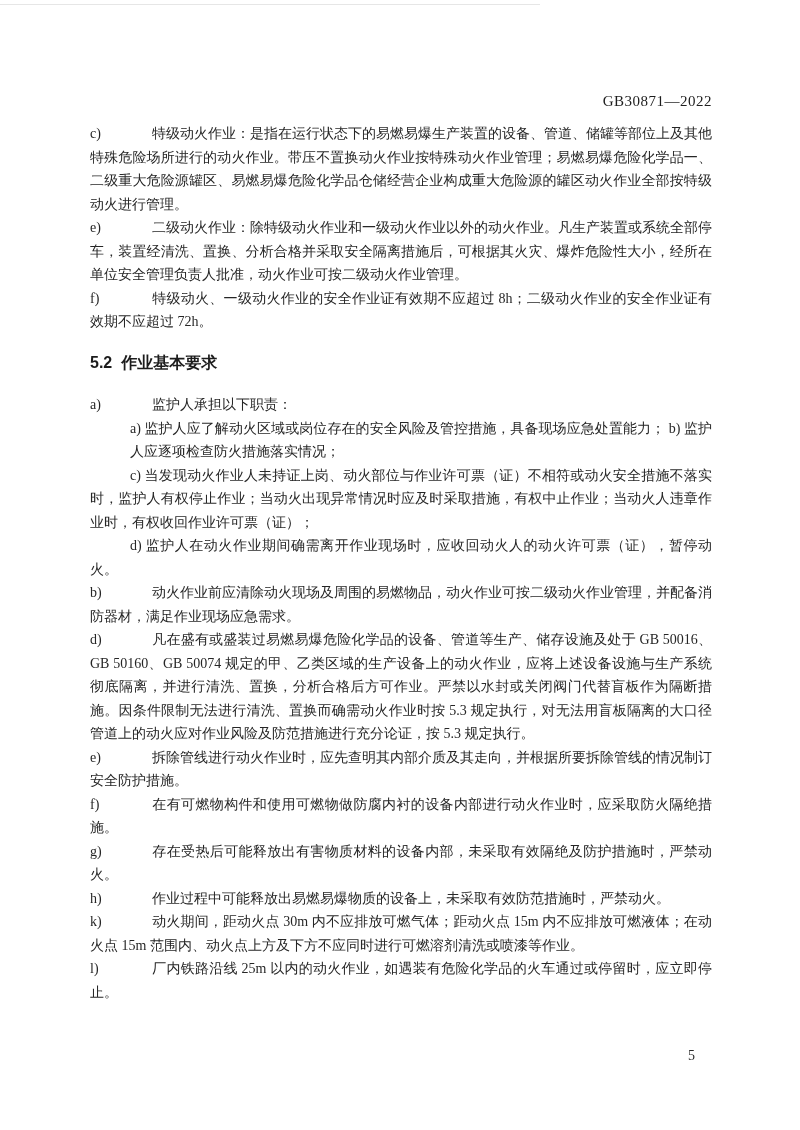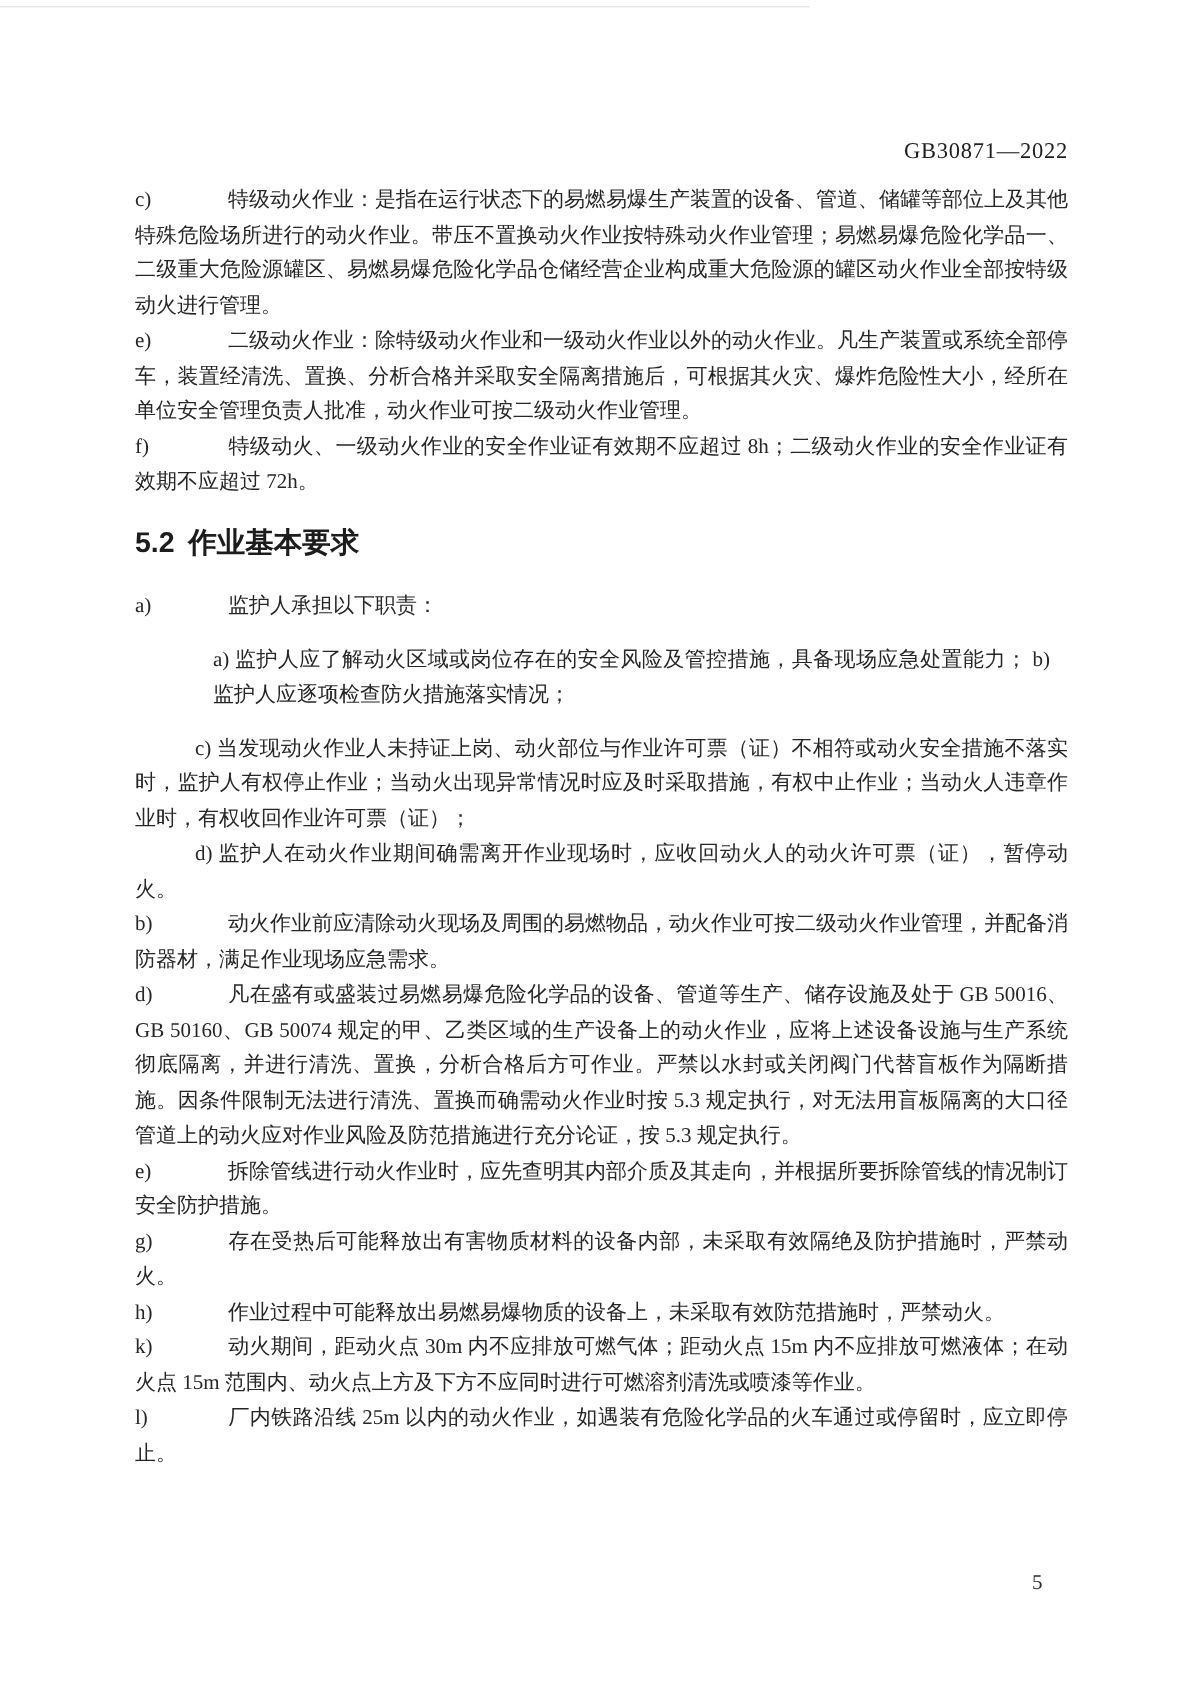--- a/index.html
+++ b/index.html
@@ -48,33 +48,33 @@
   }
   p.item {
     margin: 0;
     text-align: justify;
   }
   .ilabel {
     display: inline-block;
     width: 62px;
   }
   p.sub-block {
-    margin: 12px;
+    margin: 0;
     padding-left: 40px;
     text-align: justify;
   }
   p.sub-indent {
     margin: 0;
     text-indent: 40px;
     text-align: justify;
   }
   .section-heading {
     font-family: "Liberation Sans", "DejaVu Sans", sans-serif;
     font-weight: bold;
-    font-size: 19px;
+    font-size: 16px;
     color: #1c1c1c;
     margin: 17px 0 19px 0;
   }
   .section-heading .h-num {
     display: inline-block;
     margin-right: 9px;
   }
   .page-number {
     position: absolute;
     top: 1048px;
@@ -109,20 +109,21 @@
     <p class="sub-indent">c) 当发现动火作业人未持证上岗、动火部位与作业许可票（证）不相符或动火安全措施不落实时，监护人有权停止作业；当动火出现异常情况时应及时采取措施，有权中止作业；当动火人违章作业时，有权收回作业许可票（证）；</p>
     <p class="sub-indent">d) 监护人在动火作业期间确需离开作业现场时，应收回动火人的动火许可票（证），暂停动火。</p>
 
     <p class="item"><span class="ilabel">b)</span><span>动火作业前应清除动火现场及周围的易燃物品，动火作业可按二级动火作业管理，并配备消防器材，满足作业现场应急需求。</span></p>
 
 
     <p class="item"><span class="ilabel">d)</span><span>凡在盛有或盛装过易燃易爆危险化学品的设备、管道等生产、储存设施及处于 GB 50016、GB 50160、GB 50074 规定的甲、乙类区域的生产设备上的动火作业，应将上述设备设施与生产系统彻底隔离，并进行清洗、置换，分析合格后方可作业。严禁以水封或关闭阀门代替盲板作为隔断措施。因条件限制无法进行清洗、置换而确需动火作业时按 5.3 规定执行，对无法用盲板隔离的大口径管道上的动火应对作业风险及防范措施进行充分论证，按 5.3 规定执行。</span></p>
 
     <p class="item"><span class="ilabel">e)</span><span>拆除管线进行动火作业时，应先查明其内部介质及其走向，并根据所要拆除管线的情况制订安全防护措施。</span></p>
 
+    <p class="item"><span class="ilabel">f)</span><span>在有可燃物构件和使用可燃物做防腐内衬的设备内部进行动火作业时，应采取防火隔绝措施。</span></p>
 
     <p class="item"><span class="ilabel">g)</span><span>存在受热后可能释放出有害物质材料的设备内部，未采取有效隔绝及防护措施时，严禁动火。</span></p>
 
     <p class="item"><span class="ilabel">h)</span><span>作业过程中可能释放出易燃易爆物质的设备上，未采取有效防范措施时，严禁动火。</span></p>
 
 
 
     <p class="item"><span class="ilabel">k)</span><span>动火期间，距动火点 30m 内不应排放可燃气体；距动火点 15m 内不应排放可燃液体；在动火点 15m 范围内、动火点上方及下方不应同时进行可燃溶剂清洗或喷漆等作业。</span></p>
 
     <p class="item"><span class="ilabel">l)</span><span>厂内铁路沿线 25m 以内的动火作业，如遇装有危险化学品的火车通过或停留时，应立即停止。</span></p>

